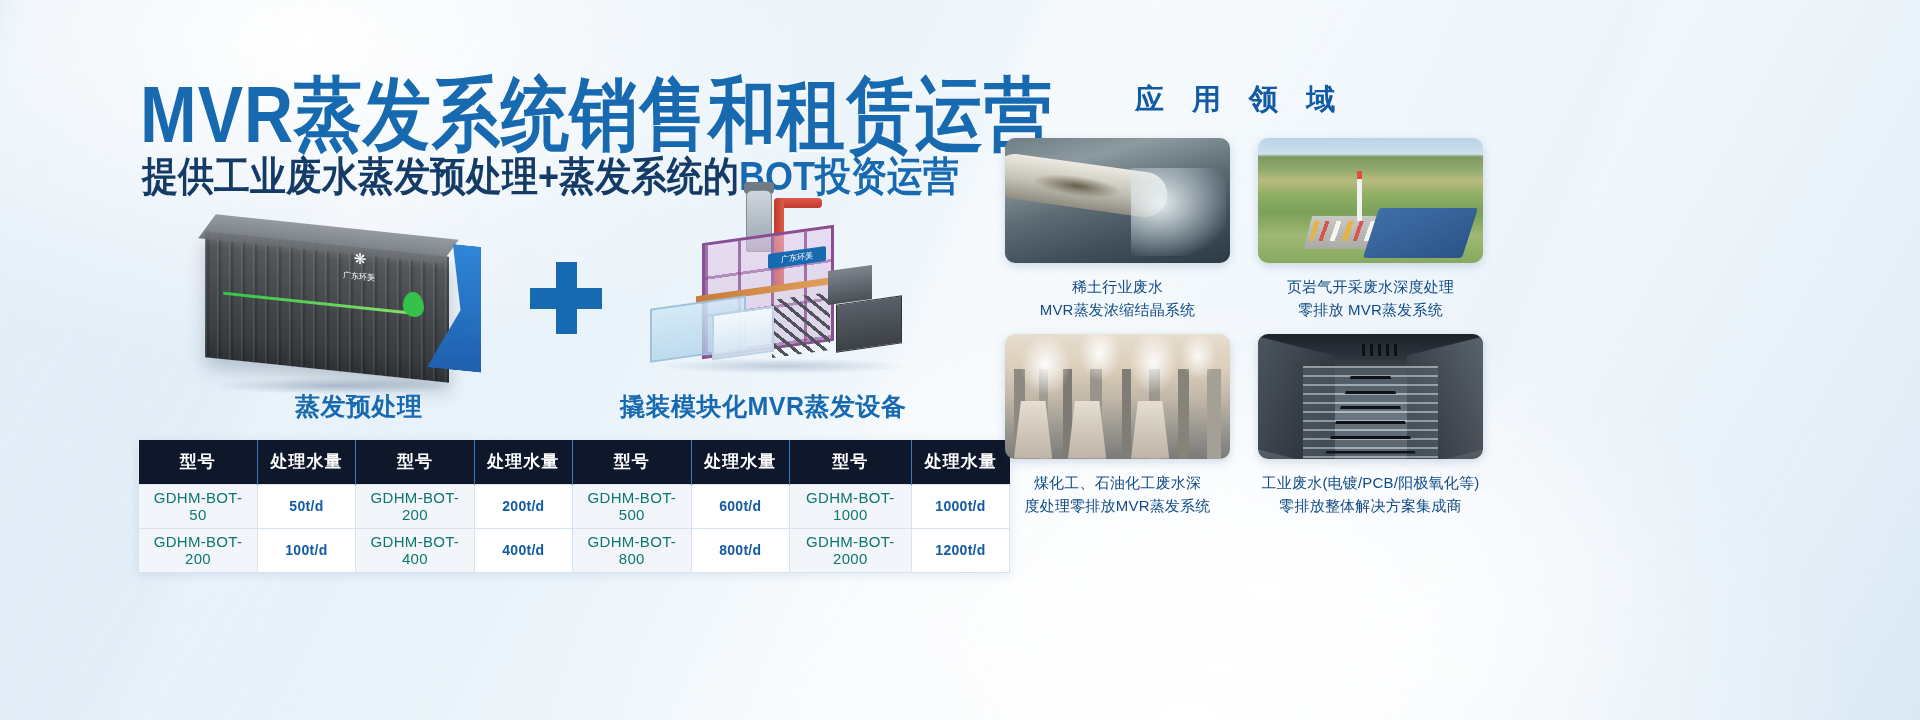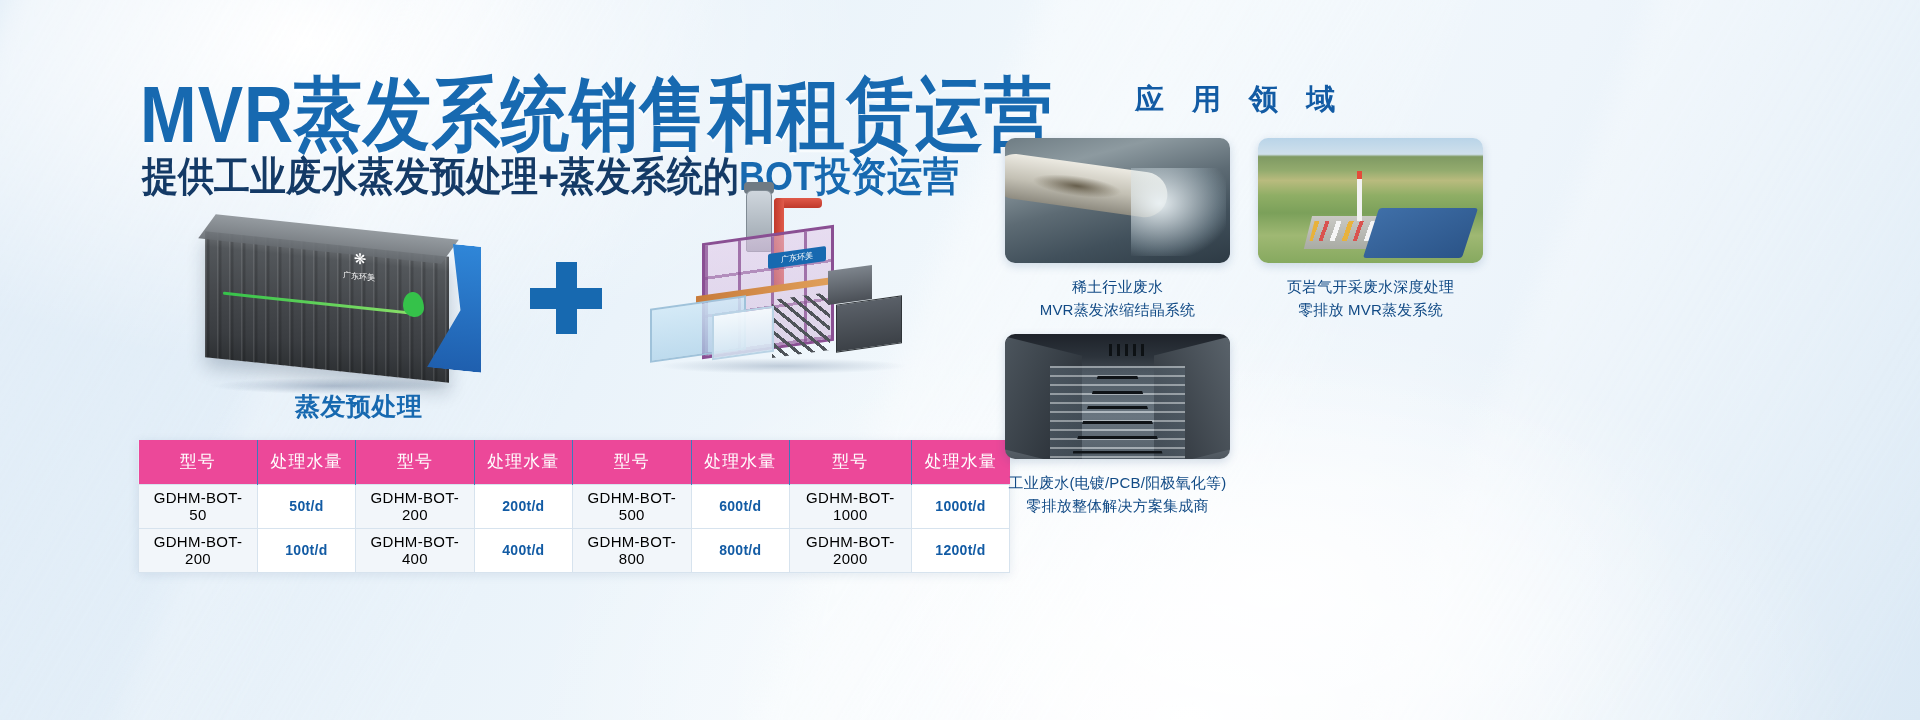--- a/index.html
+++ b/index.html
@@ -187,29 +187,29 @@
   .caption.c1 { left: 295px; top: 390px; }
   .caption.c2 { left: 620px; top: 390px; }
 
   
   .spec-table {
     position: absolute; left: 138px; top: 440px;
     border-collapse: collapse; font-size: 15px;
     box-shadow: 0 2px 10px rgba(30,70,120,.10);
   }
   .spec-table th {
-    background: #ec4899; color: #ffffff; font-weight: 400;
+    background: #0f172a; color: #ffffff; font-weight: 700;
     height: 44px; font-size: 17px; letter-spacing: 1px;
     border-right: 1px solid #3a7bbd;
     text-align: center;
   }
   .spec-table th:last-child { border-right: none; }
   .spec-table td {
     height: 44px; text-align: center; border: 1px solid #d7e3ee;
-    color: #000000; font-size: 15px; letter-spacing: .3px;
+    color: #0f766e; font-size: 15px; letter-spacing: .3px;
   }
   .spec-table td.model { background: #f2f6fa; min-width: 104px; padding: 0 14px; }
   .spec-table td.flow  { background: #ffffff; min-width: 98px; color: #125ba4; font-weight: 700; font-size: 14px; }
 
   
   .right { position: absolute; left: 1005px; top: 0; width: 915px; height: 720px; }
 
   .apps-title {
     position: absolute; left: 130px; top: 80px;
     font-size: 29px; font-weight: 800; color: #125ba4; letter-spacing: 10px;
@@ -378,20 +378,21 @@
       <div class="skid-stairs"></div>
       <div class="skid-badge">广东环美</div>
       <div class="skid-tank"></div>
       <div class="skid-tank2"></div>
       <div class="skid-box2"></div>
       <div class="skid-box"></div>
       <div class="skid-shadow"></div>
     </div>
 
     <div class="caption c1">蒸发预处理</div>
+    <div class="caption c2">撬装模块化MVR蒸发设备</div>
 
     <table class="spec-table">
       <thead>
         <tr>
           <th>型号</th>
           <th>处理水量</th>
           <th>型号</th>
           <th>处理水量</th>
           <th>型号</th>
           <th>处理水量</th>
@@ -451,20 +452,35 @@
             <div class="trucks"></div>
             <div class="rig"></div>
           </div>
         </div>
         <div class="card-cap">
           <span class="ln">页岩气开采废水深度处理</span>
           <span class="ln">零排放 MVR蒸发系统</span>
         </div>
       </div>
 
+      <div class="card">
+        <div class="card-img">
+          <div class="ph ph-coal">
+            <div class="towers"></div>
+            <div class="cool1"></div>
+            <div class="cool2"></div>
+            <div class="cool3"></div>
+            <div class="smoke"></div>
+          </div>
+        </div>
+        <div class="card-cap">
+          <span class="ln">煤化工、石油化工废水深</span>
+          <span class="ln">度处理零排放MVR蒸发系统</span>
+        </div>
+      </div>
 
       <div class="card">
         <div class="card-img">
           <div class="ph ph-basin">
             <div class="wall-l"></div>
             <div class="wall-r"></div>
             <div class="water"></div>
             <div class="rails"></div>
             <div class="people"></div>
           </div>

